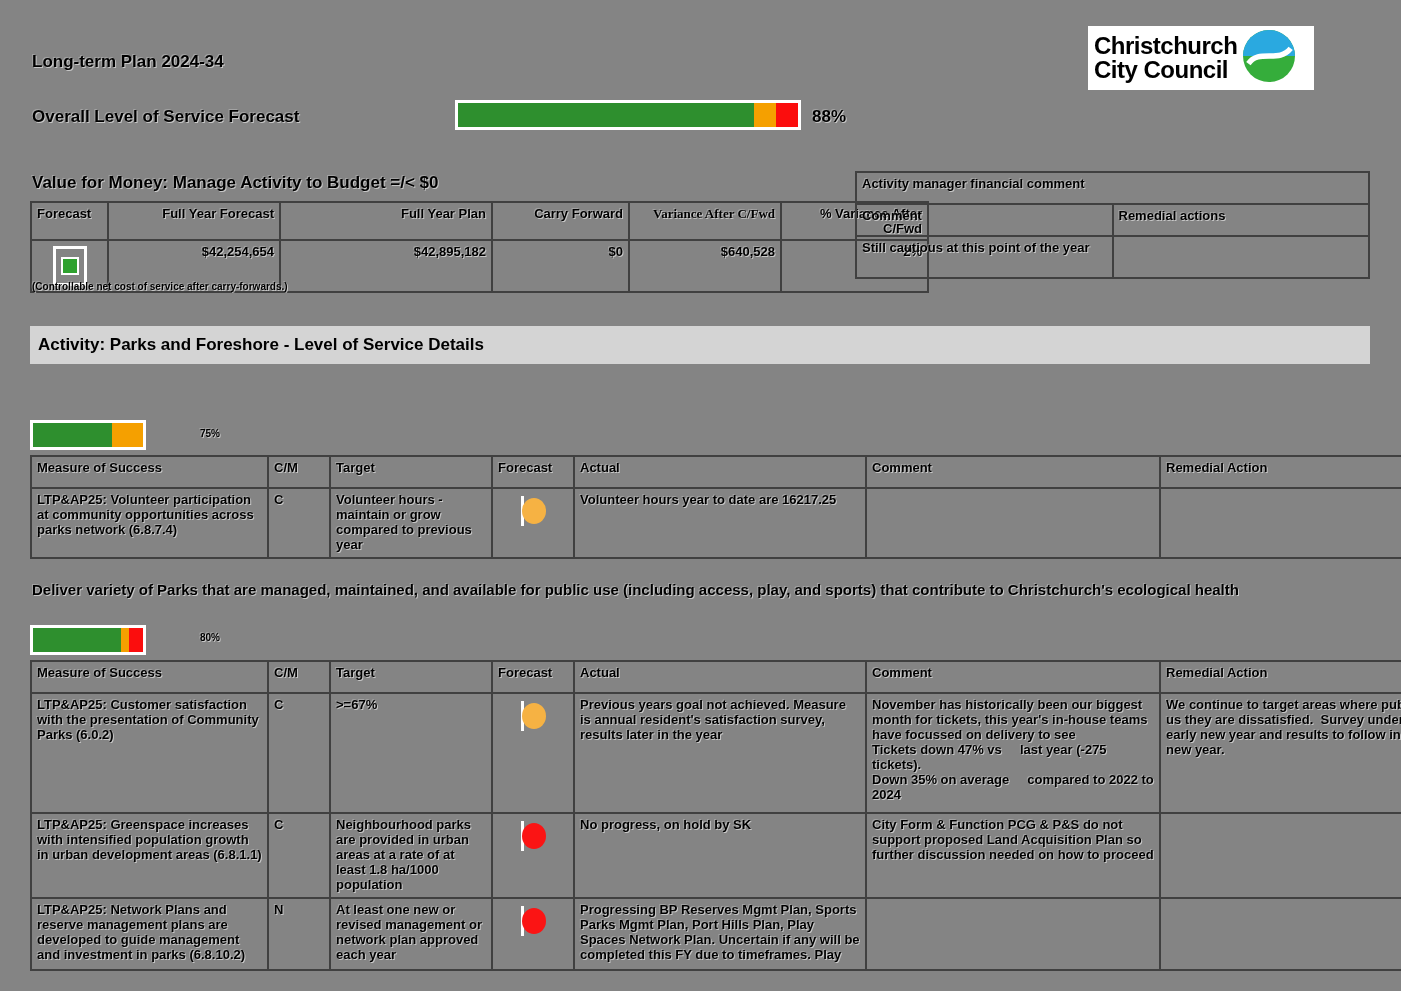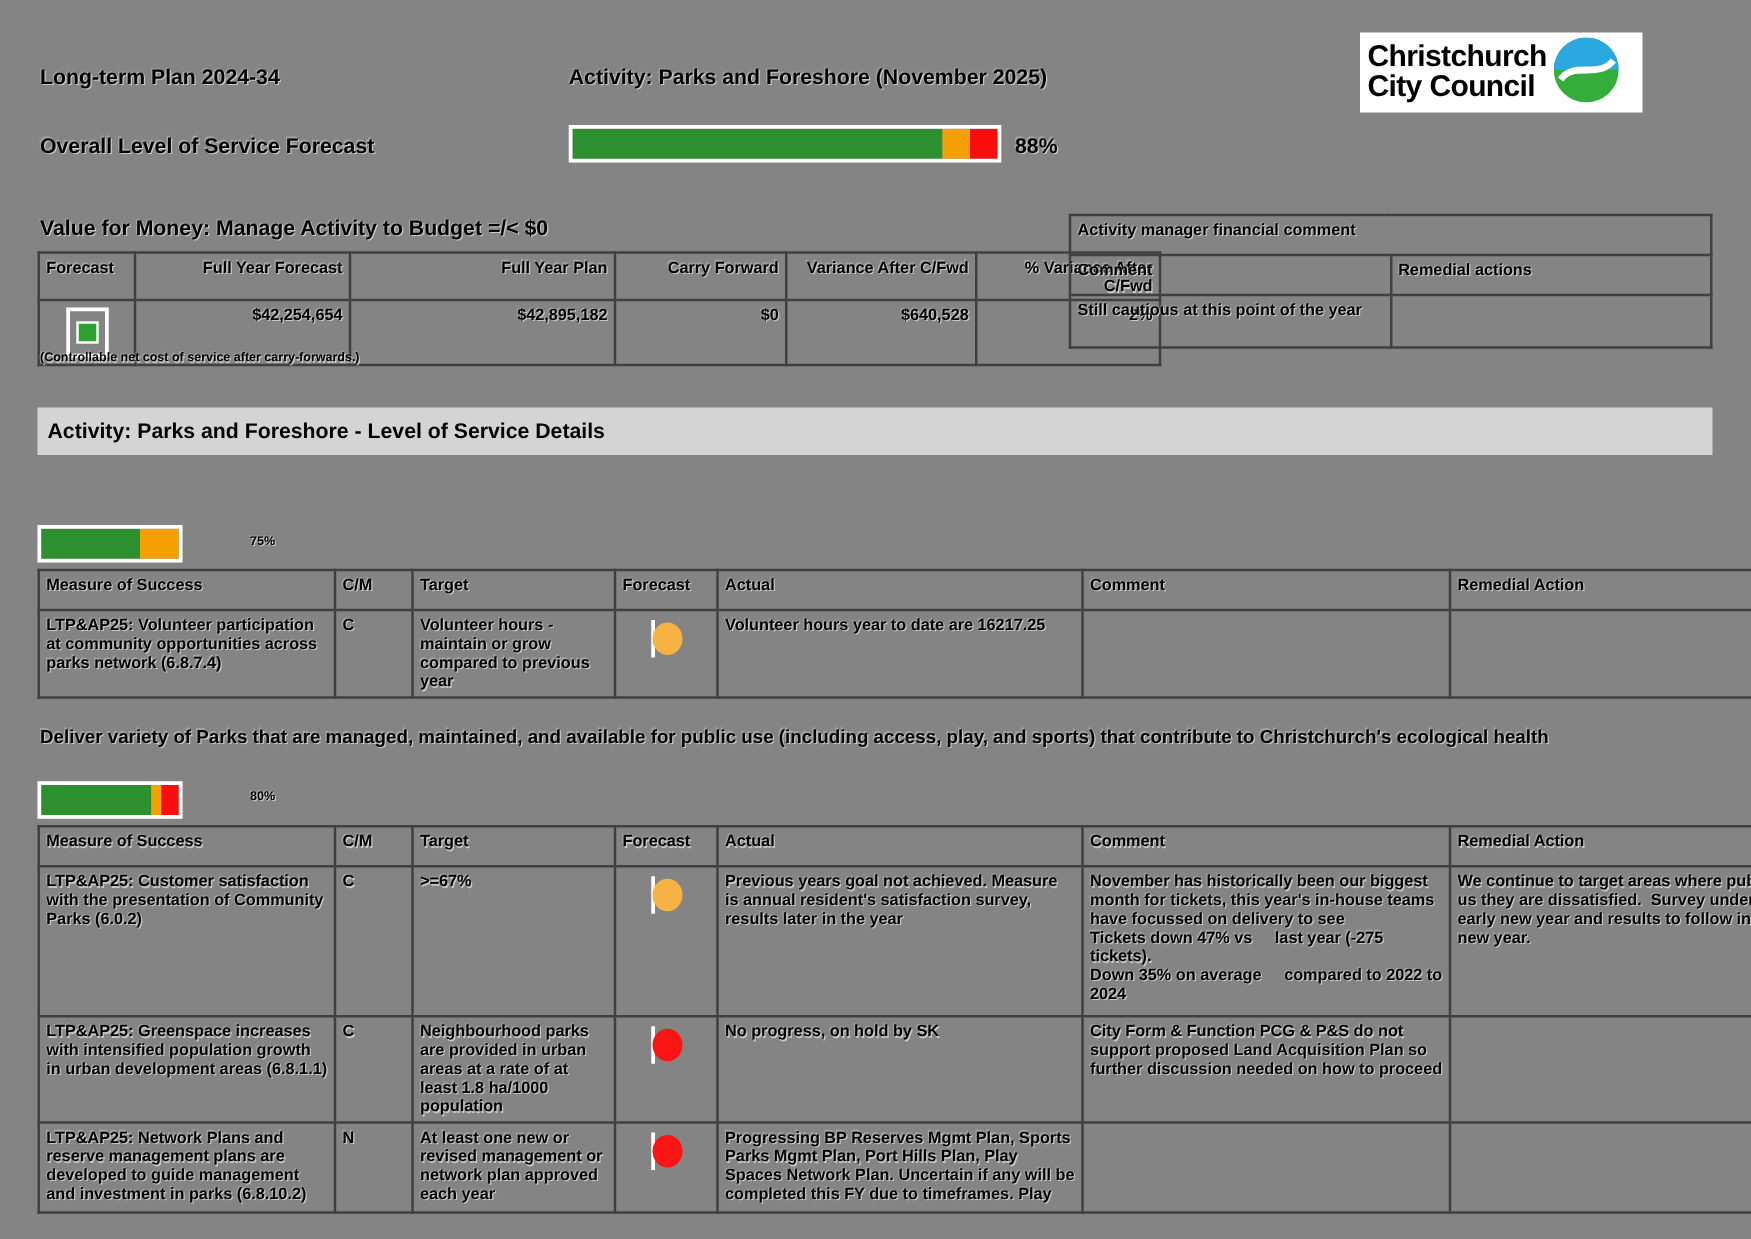--- a/index.html
+++ b/index.html
@@ -58,21 +58,20 @@
   .r120 td{height:112px;}
   .r85 td{height:77px;}
   .r70 td{height:62px;}
 </style>
 </head>
 <body>
 
 <div class="page">
 
   <div class="abs h1 halo" style="left:32px;top:52px;">Long-term Plan 2024-34</div>
-  <div class="abs h1 halo" style="left:455px;top:52px;">Activity: Parks and Foreshore (November 2025)</div>
 
   <div class="abs logo-box">
     <div class="logo-text">
       <div>Christchurch</div>
       <div>City Council</div>
     </div>
     <span>
       <svg width="52" height="52" viewBox="0 0 48 48">
         <circle cx="24" cy="24" r="24" fill="#35ad3b"></circle>
         <path d="M0,24 A24,24 0 0 1 48,24 Z" fill="#2aa9e0"></path>
@@ -91,21 +90,21 @@
 
   <div class="abs h1 halo" style="left:32px;top:173px;">Value for Money: Manage Activity to Budget =/&lt; $0</div>
 
   <table class="abs halo" style="left:30px;top:201px;width:825px;">
     <tbody>
         <tr class="hr30">
       <th style="width:65px;">Forecast</th>
       <th class="num" style="width:160px;">Full Year Forecast</th>
       <th class="num" style="width:200px;">Full Year Plan</th>
       <th class="num" style="width:125px;">Carry Forward</th>
-      <th class="num" style="width:140px;">Variance After C/Fwd</th>
+      <th class="num" style="width:140px;font-family:Liberation Serif, serif;">Variance After C/Fwd</th>
       <th class="num" style="width:135px;">% Variance After C/Fwd</th>
     </tr>
     <tr>
       <td class="center">
         <span class="sq-outer">
               <span class="sq-inner"></span>
             </span>
       </td>
       <td class="num">$42,254,654</td>
       <td class="num">$42,895,182</td>

